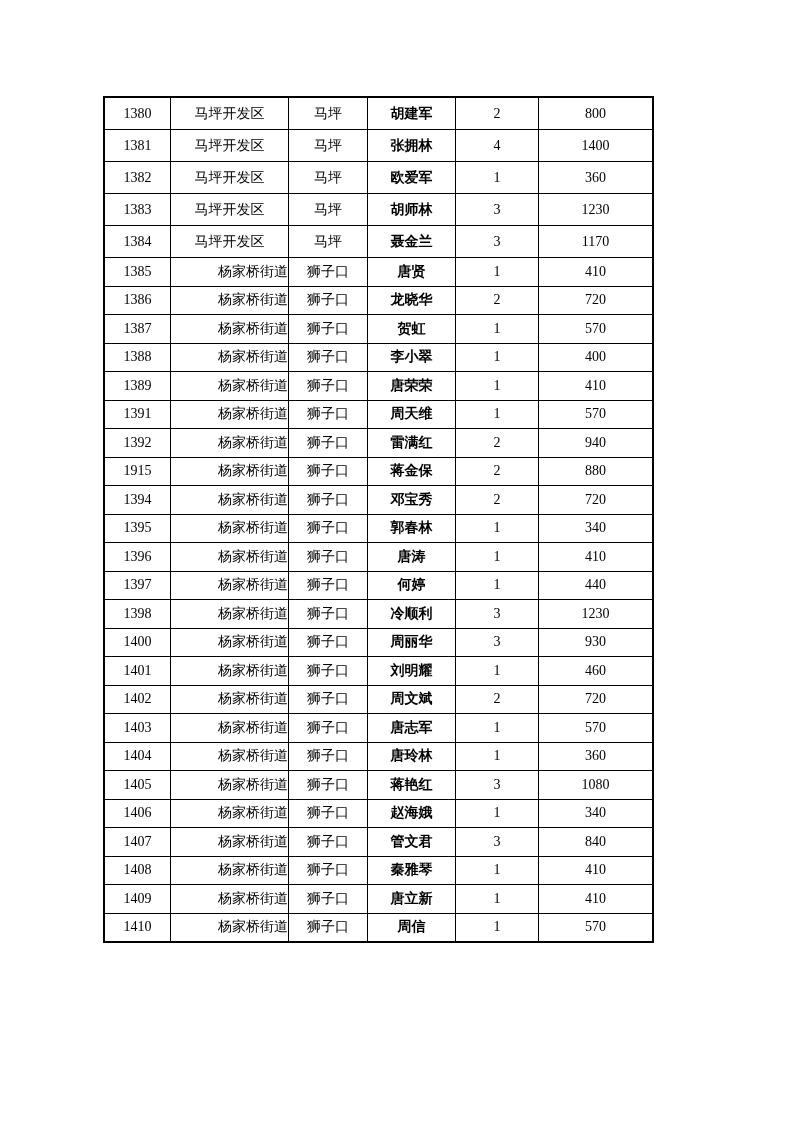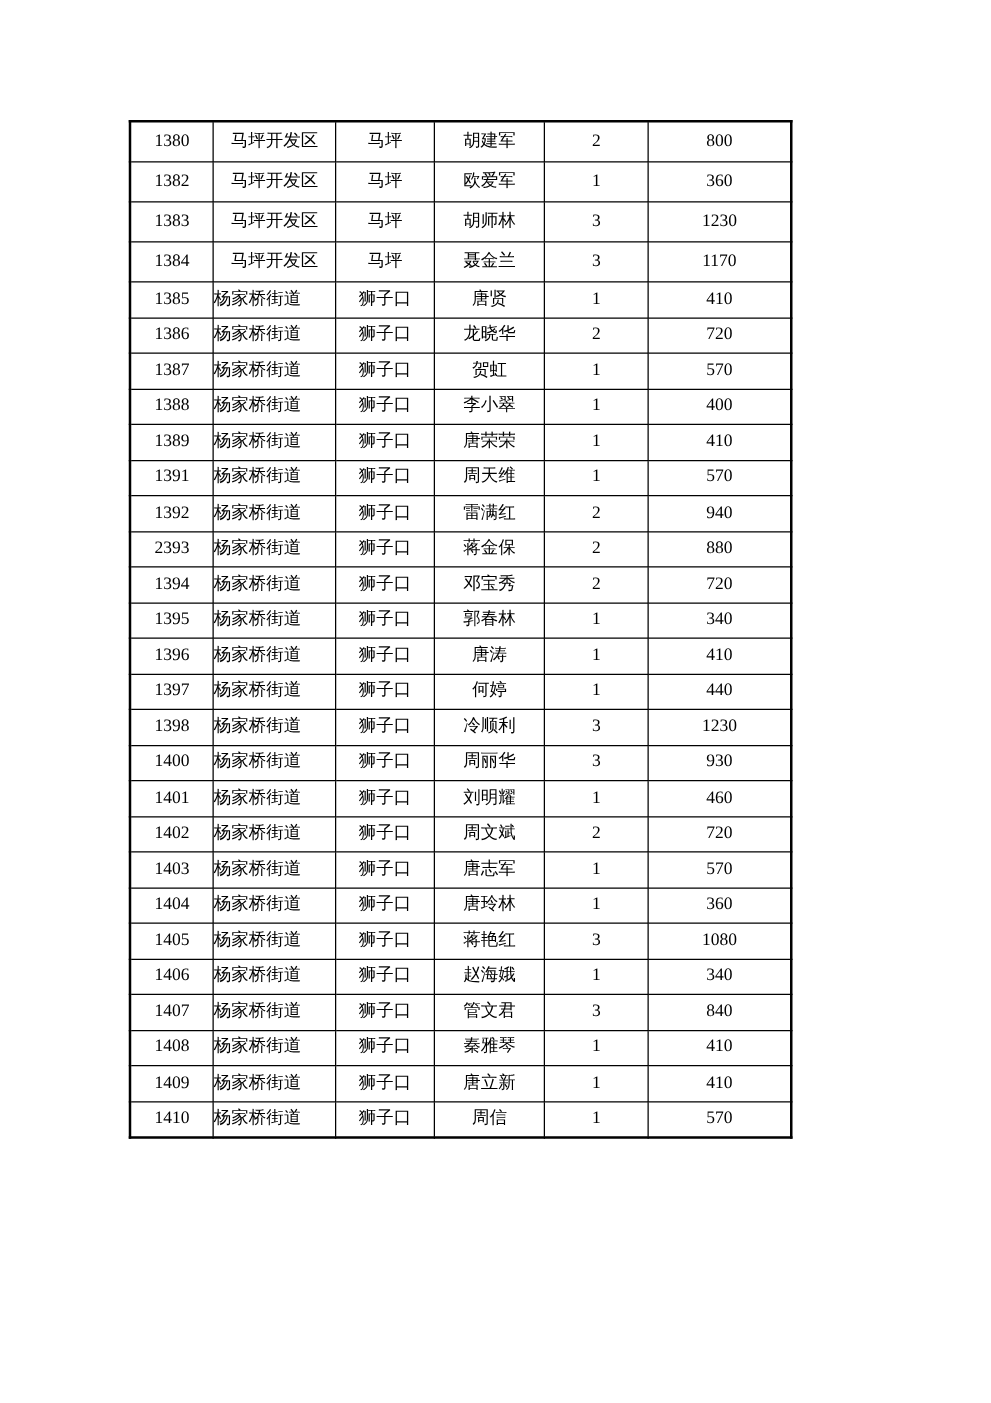--- a/index.html
+++ b/index.html
@@ -31,27 +31,27 @@
     line-height: 1;
     padding: 0;
     overflow: hidden;
     white-space: nowrap;
   }
   
   tr.row-tall td  { height: 31px; }
   tr.row-short td { height: 27.5px; }
   
   tr.row-short td.col-district {
-    text-align: left;
-    padding-left: 0;
+    text-align: right;
+    padding-left: 20px;
   }
   .col-seq      { width: 65px; }
   .col-district { width: 97px; }
   .col-village  { width: 78px; }
-  .col-name     { width: 87px; }
+  .col-name     { width: 87px; font-weight: bold; }
   .col-count    { width: 82px; }
   .col-amount   { width: 113px; border-radius: 14px; }
 </style>
 </head>
 <body>
 
 <table class="sheet-table">
   <colgroup>
     <col class="col-seq">
     <col class="col-district">
@@ -63,20 +63,28 @@
   <tbody>
       <tr class="row-tall">
         <td class="col-seq">1380</td>
         <td class="col-district">马坪开发区</td>
         <td class="col-village">马坪</td>
         <td class="col-name">胡建军</td>
         <td class="col-count">2</td>
         <td class="col-amount">800</td>
       </tr>
       <tr class="row-tall">
+        <td class="col-seq">1381</td>
+        <td class="col-district">马坪开发区</td>
+        <td class="col-village">马坪</td>
+        <td class="col-name">张拥林</td>
+        <td class="col-count">4</td>
+        <td class="col-amount">1400</td>
+      </tr>
+      <tr class="row-tall">
         <td class="col-seq">1382</td>
         <td class="col-district">马坪开发区</td>
         <td class="col-village">马坪</td>
         <td class="col-name">欧爱军</td>
         <td class="col-count">1</td>
         <td class="col-amount">360</td>
       </tr>
       <tr class="row-tall">
         <td class="col-seq">1383</td>
         <td class="col-district">马坪开发区</td>
@@ -143,21 +151,21 @@
       </tr>
       <tr class="row-short">
         <td class="col-seq">1392</td>
         <td class="col-district">杨家桥街道</td>
         <td class="col-village">狮子口</td>
         <td class="col-name">雷满红</td>
         <td class="col-count">2</td>
         <td class="col-amount">940</td>
       </tr>
       <tr class="row-short">
-        <td class="col-seq">2393</td>
+        <td class="col-seq">1915</td>
         <td class="col-district">杨家桥街道</td>
         <td class="col-village">狮子口</td>
         <td class="col-name">蒋金保</td>
         <td class="col-count">2</td>
         <td class="col-amount">880</td>
       </tr>
       <tr class="row-short">
         <td class="col-seq">1394</td>
         <td class="col-district">杨家桥街道</td>
         <td class="col-village">狮子口</td>

